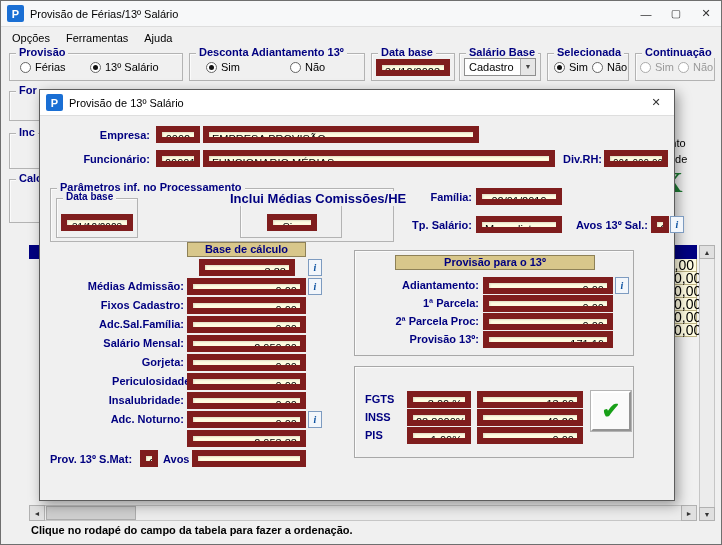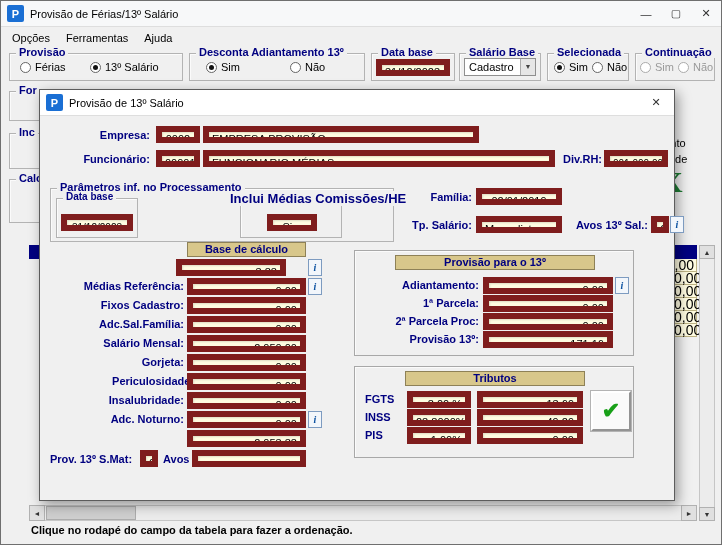--- a/index.html
+++ b/index.html
@@ -220,24 +220,24 @@
     <div class="lbl r" style="left:352px;top:101px;width:80px">Família:</div>
     <div class="fld ctr" style="left:436px;top:98px;width:86px">02/01/2019</div>
     <div class="lbl r" style="left:344px;top:129px;width:88px">Tp. Salário:</div>
     <div class="fld" style="left:436px;top:126px;width:86px">Mensalista</div>
     <div class="lbl r" style="left:526px;top:129px;width:82px">Avos 13º Sal.:</div>
     <div class="fld ctr" style="left:611px;top:126px;width:17px">1</div>
     <div class="info" style="left:630px;top:126px">i</div>
 
     <div class="hdrbar" style="left:147px;top:152px;width:119px">Base de cálculo</div>
 
-    <div class="fld num" style="left:136px;top:169px;width:110px">3,88</div>
+    <div class="fld num" style="left:159px;top:169px;width:96px">3,88</div>
     <div class="info" style="left:268px;top:169px">i</div>
 
-    <div class="lbl r" style="left:2px;top:190px;width:142px">Médias Referência:</div>
+    <div class="lbl r" style="left:2px;top:190px;width:142px">Médias Admissão:</div>
     <div class="fld num" style="left:147px;top:188px;width:119px">0,00</div>
     <div class="info" style="left:268px;top:188px">i</div>
 
     <div class="lbl r" style="left:2px;top:209px;width:142px">Fixos Cadastro:</div>
     <div class="fld num" style="left:147px;top:207px;width:119px">0,00</div>
 
     <div class="lbl r" style="left:2px;top:228px;width:142px">Adc.Sal.Família:</div>
     <div class="fld num" style="left:147px;top:226px;width:119px">0,00</div>
 
     <div class="lbl r" style="left:2px;top:247px;width:142px">Salário Mensal:</div>
@@ -270,21 +270,20 @@
       <div class="info" style="left:260px;top:26px">i</div>
       <div class="lbl r" style="left:4px;top:46px;width:120px">1ª Parcela:</div>
       <div class="fld num" style="left:128px;top:44px;width:130px">0,00</div>
       <div class="lbl r" style="left:4px;top:64px;width:120px">2ª Parcela Proc:</div>
       <div class="fld num" style="left:128px;top:62px;width:130px">0,00</div>
       <div class="lbl r" style="left:4px;top:82px;width:120px">Provisão 13º:</div>
       <div class="fld num" style="left:128px;top:80px;width:130px">171,16</div>
     </div>
 
     <div class="box" style="left:314px;top:276px;width:280px;height:92px">
-      <div class="hdrbar" style="left:50px;top:4px;width:180px">Tributos</div>
       <div class="lbl" style="left:10px;top:26px">FGTS</div>
       <div class="fld num" style="left:52px;top:24px;width:64px">8,00 %</div>
       <div class="fld num" style="left:122px;top:24px;width:106px">13,69</div>
       <div class="lbl" style="left:10px;top:44px">INSS</div>
       <div class="fld num" style="left:52px;top:42px;width:64px">28,8000%</div>
       <div class="fld num" style="left:122px;top:42px;width:106px">49,29</div>
       <div class="lbl" style="left:10px;top:62px">PIS</div>
       <div class="fld num" style="left:52px;top:60px;width:64px">1,00%</div>
       <div class="fld num" style="left:122px;top:60px;width:106px">0,00</div>
       <div class="checkbtn" style="left:236px;top:24px">

